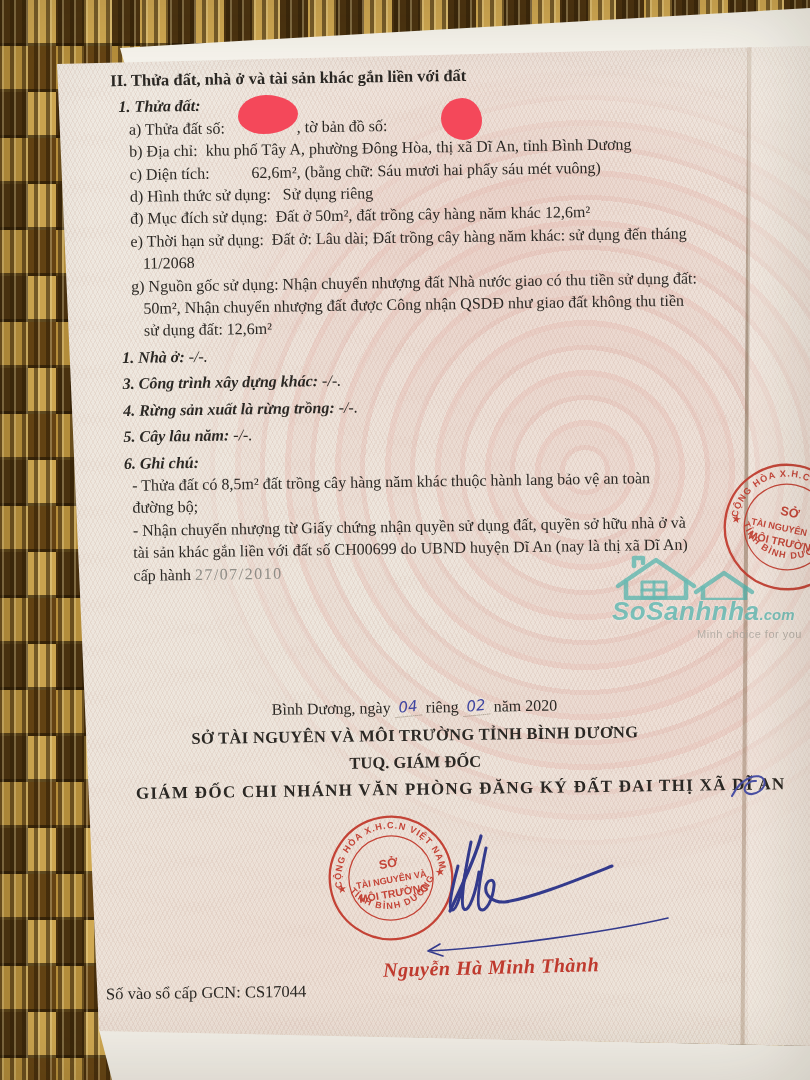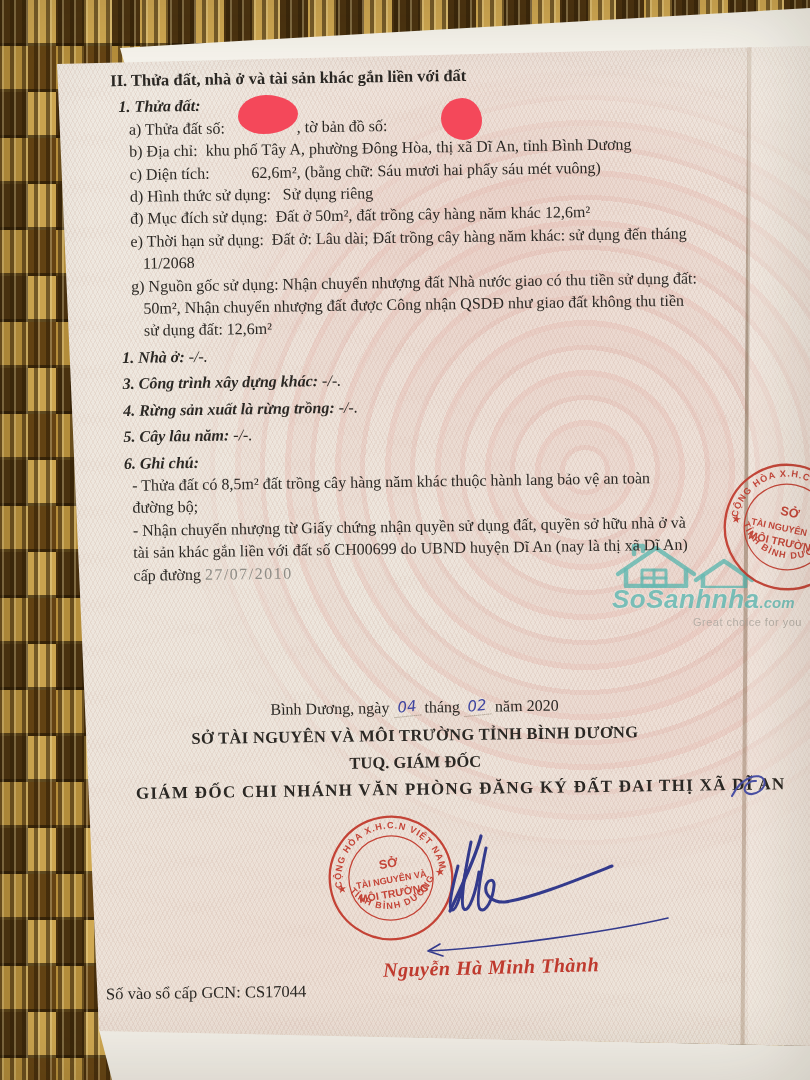--- a/index.html
+++ b/index.html
@@ -81,21 +81,21 @@
   
   .sig{position:absolute;left:398px;top:808px;width:290px;height:165px;}
   .sig path{stroke:#333a8c;fill:none;stroke-linecap:round;}
   .scribble{position:absolute;left:728px;top:768px;width:48px;height:36px;}
   .scribble path{stroke:#4a50a5;fill:none;stroke-linecap:round;}
   .signer-name{position:absolute;left:383px;top:956px;font:bold italic 20px "Liberation Serif",serif;
     color:#bf3a2e;transform:rotate(-1.5deg);letter-spacing:.5px;}
   .registry{position:absolute;left:106px;top:983px;font:16.5px "Liberation Serif",serif;color:#2b2824;transform:rotate(-.8deg);}
 
   
-  .wm{position:absolute;left:612px;top:540px;width:190px;height:100px;opacity:.8;}
+  .wm{position:absolute;left:612px;top:552px;width:190px;height:100px;opacity:.8;}
   .wm svg{display:block;}
   .wm .brand{font:bold italic 26px "Liberation Sans",sans-serif;color:rgba(72,177,170,.88);
     text-shadow:0 0 2px rgba(255,255,255,.8);margin-top:-4px;letter-spacing:.5px;}
   .wm .brand .tld{font-size:15px;letter-spacing:0;}
   .wm .tagline{font:11px "Liberation Sans",sans-serif;color:#a9a49c;text-align:right;margin-top:1px;letter-spacing:.5px;}
 
   .vignette{position:absolute;inset:0;pointer-events:none;box-shadow:inset 0 0 90px rgba(55,38,16,.20);}
 </style>
 </head>
 <body>
@@ -117,21 +117,21 @@
           <path d="M6 34 L44 8 L82 34"></path>
           <path d="M14 30 V46 H74 V30"></path>
           <path d="M22 14 V6 H31 V11"></path>
           <rect x="30" y="30" width="24" height="16" stroke-width="3"></rect>
           <path d="M42 30 V46 M30 38 H54" stroke-width="3"></path>
           <path d="M84 40 L112 21 L140 40"></path>
           <path d="M91 36 V48 H133 V36"></path>
         </g>
       </svg>
       <div class="brand"><span>SoSanhnha</span><span class="tld">.com</span></div>
-      <div class="tagline">Great choice for you</div>
+      <div class="tagline">Minh choice for you</div>
     </div>
 
     <div class="textwrap">
       <div class="line h1">II. Thửa đất, nhà ở và tài sản khác gắn liền với đất</div>
       <div class="line item">1. Thửa đất:</div>
       <div class="line"><span>a) Thửa đất số:</span><span class="gap-a"></span><span>, tờ bản đồ số:</span><span class="gap-a2"></span></div>
       <div class="line">b) Địa chỉ:  khu phố Tây A, phường Đông Hòa, thị xã Dĩ An, tỉnh Bình Dương</div>
       <div class="line"><span>c) Diện tích:</span><span class="gap-c"></span><span>62,6m², (bằng chữ: Sáu mươi hai phẩy sáu mét vuông)</span></div>
       <div class="line">d) Hình thức sử dụng:   Sử dụng riêng</div>
       <div class="line">đ) Mục đích sử dụng:  Đất ở 50m², đất trồng cây hàng năm khác 12,6m²</div>
@@ -142,23 +142,23 @@
       <div class="line cont">sử dụng đất: 12,6m²</div>
       <div class="line item"><span>1. Nhà ở: </span><span class="val">-/-.</span></div>
       <div class="line item"><span>3. Công trình xây dựng khác: </span><span class="val">-/-.</span></div>
       <div class="line item"><span>4. Rừng sản xuất là rừng trồng: </span><span class="val">-/-.</span></div>
       <div class="line item"><span>5. Cây lâu năm: </span><span class="val">-/-.</span></div>
       <div class="line item">6. Ghi chú:</div>
       <div class="line note">- Thửa đất có 8,5m² đất trồng cây hàng năm khác thuộc hành lang bảo vệ an toàn</div>
       <div class="line note">đường bộ;</div>
       <div class="line note">- Nhận chuyển nhượng từ Giấy chứng nhận quyền sử dụng đất, quyền sở hữu nhà ở và</div>
       <div class="line note">tài sản khác gắn liền với đất số CH00699 do UBND huyện Dĩ An (nay là thị xã Dĩ An)</div>
-      <div class="line note"><span>cấp đường </span><span class="faded">27/07/2010</span></div>
-
-      <div class="cb cb1"><span>Bình Dương, ngày </span><span class="hand">04</span><span> tháng </span><span class="hand">02</span><span> năm 2020</span></div>
+      <div class="line note"><span>cấp hành </span><span class="faded">27/07/2010</span></div>
+
+      <div class="cb cb1"><span>Bình Dương, ngày </span><span class="hand">04</span><span> riêng </span><span class="hand">02</span><span> năm 2020</span></div>
       <div class="cb cb2">SỞ TÀI NGUYÊN VÀ MÔI TRƯỜNG TỈNH BÌNH DƯƠNG</div>
       <div class="cb cb3">TUQ. GIÁM ĐỐC</div>
       <div class="cb cb4">GIÁM ĐỐC CHI NHÁNH VĂN PHÒNG ĐĂNG KÝ ĐẤT ĐAI THỊ XÃ DĨ AN</div>
     </div>
 
     <div class="blob blob1"></div>
     <div class="blob blob2"></div>
 
     <svg class="stamp stamp-tr" viewBox="0 0 140 140">
       <defs>

